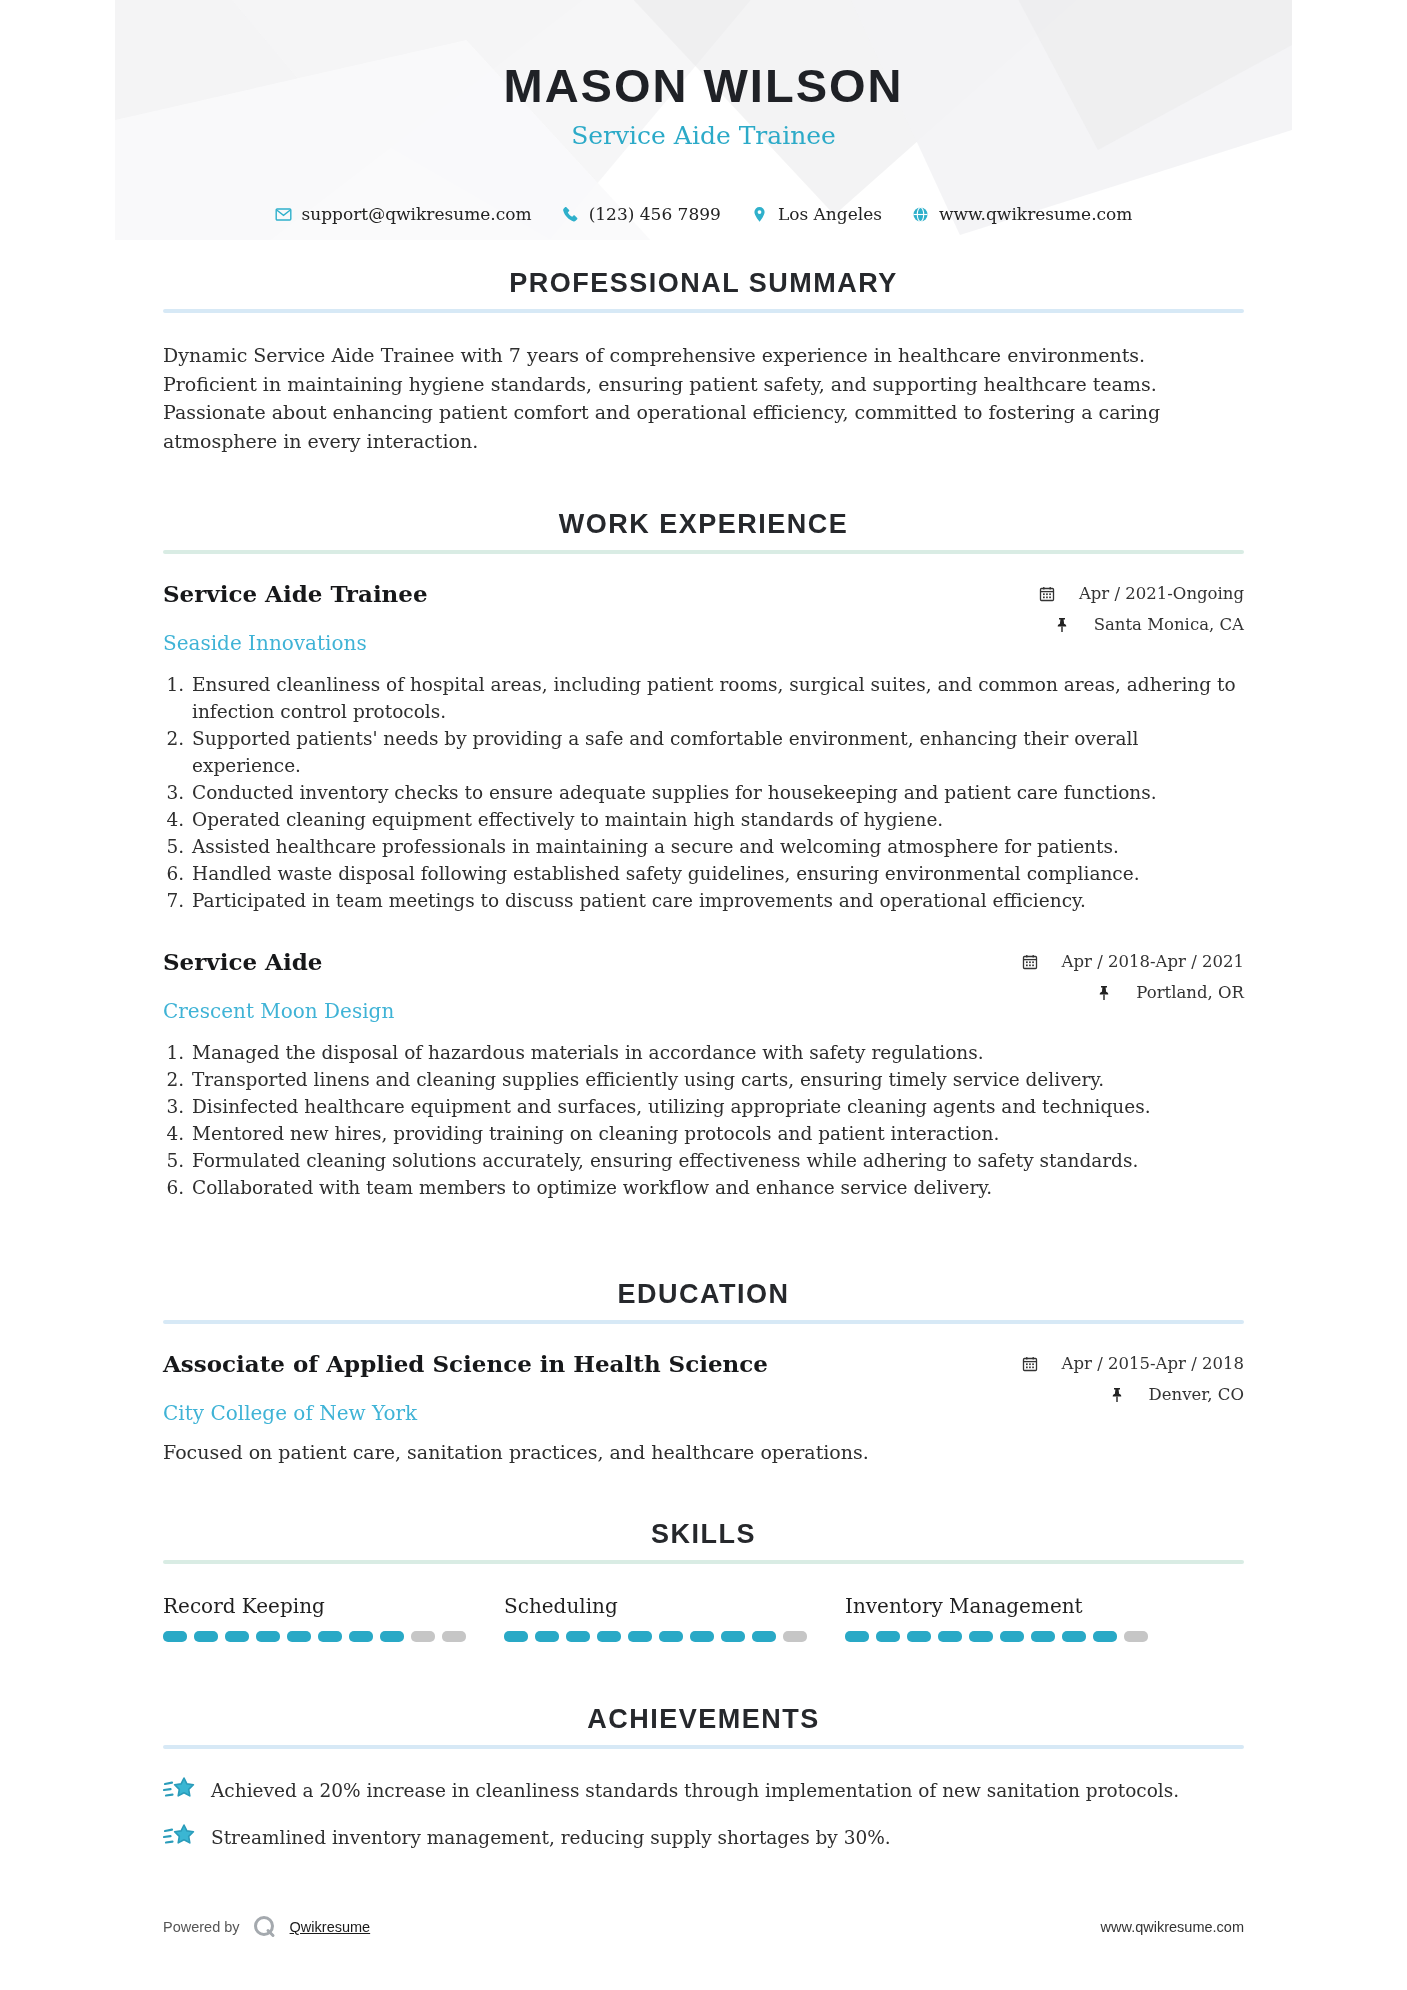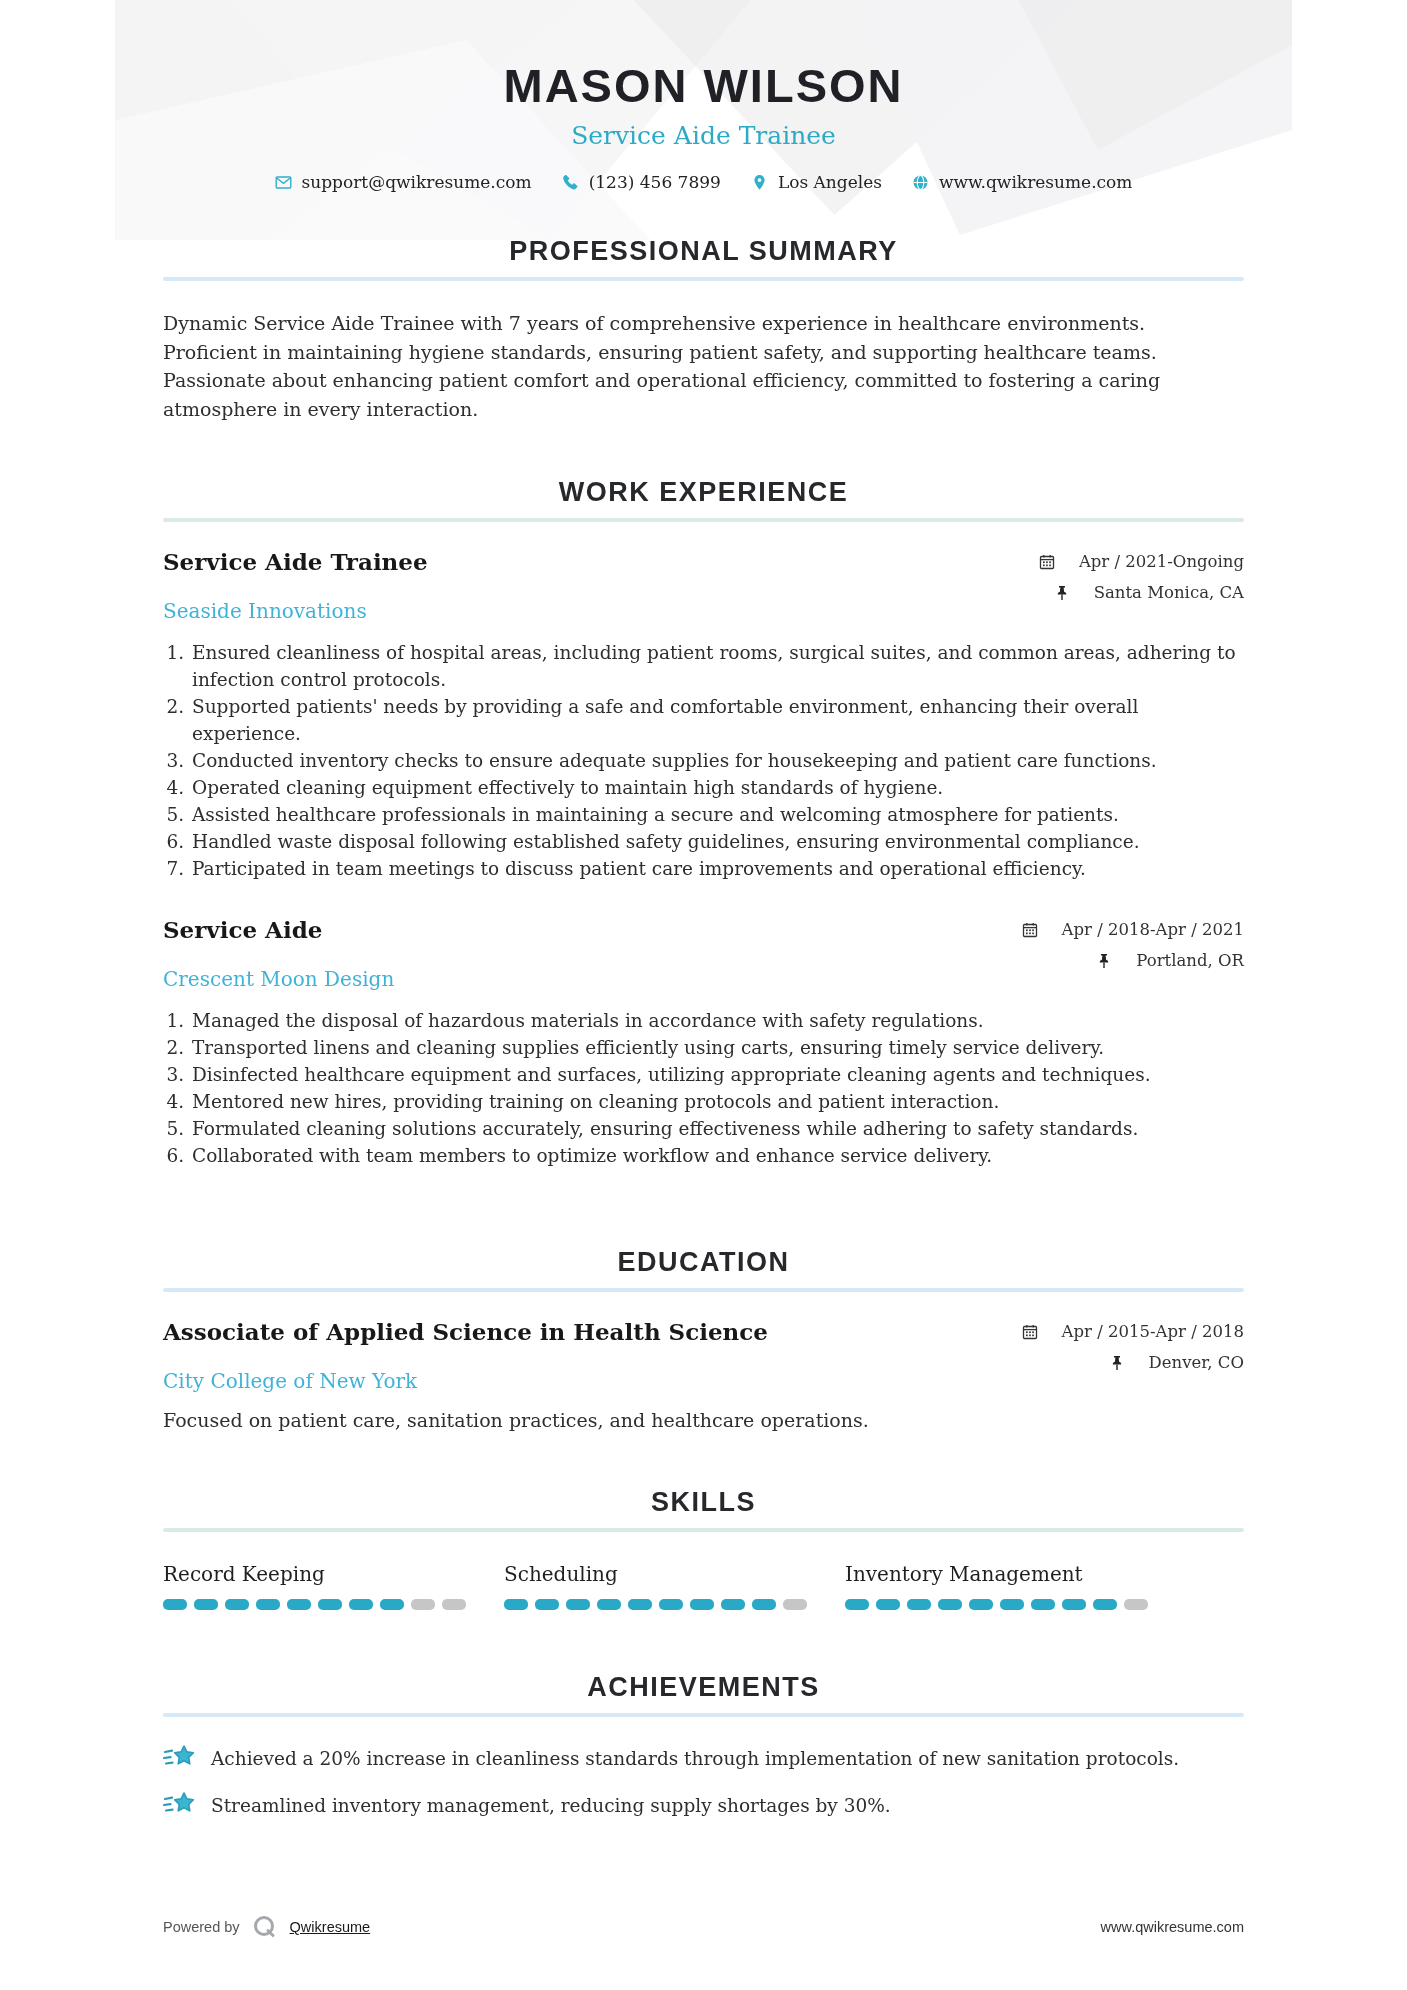--- a/index.html
+++ b/index.html
@@ -13,21 +13,21 @@
   .content { position:relative; z-index:1; padding:0 48px; }
 
   
   .hdr { padding-top:58px; text-align:center; }
   .name {
     font-family:"Liberation Sans","DejaVu Sans",sans-serif;
     font-size:47px; font-weight:700; letter-spacing:2px; color:#1f2126;
   }
   .job-title-hdr { margin-top:8px; font-size:25px; color:#2caac8; }
   .contact { margin-top:22px; display:flex; justify-content:center; align-items:center; gap:14px; font-size:17px; color:#222; }
-  .contact .c-item { display:flex; align-items:center; gap:10px; }
+  .contact .c-item { display:flex; align-items:center; gap:10px;margin-top:32px; }
   .contact .c-item + .c-item { margin-left:16px; }
   .cicon { display:inline-flex; width:17px; height:17px; }
 
   
   .section { margin-top:0; }
   .sec-head {
     text-align:center; font-family:"Liberation Sans","DejaVu Sans",sans-serif;
     font-size:27px; font-weight:700; letter-spacing:1.5px; color:#26282c;
   }
   .divider { height:4px; margin-top:10px; border-radius:2px; }

